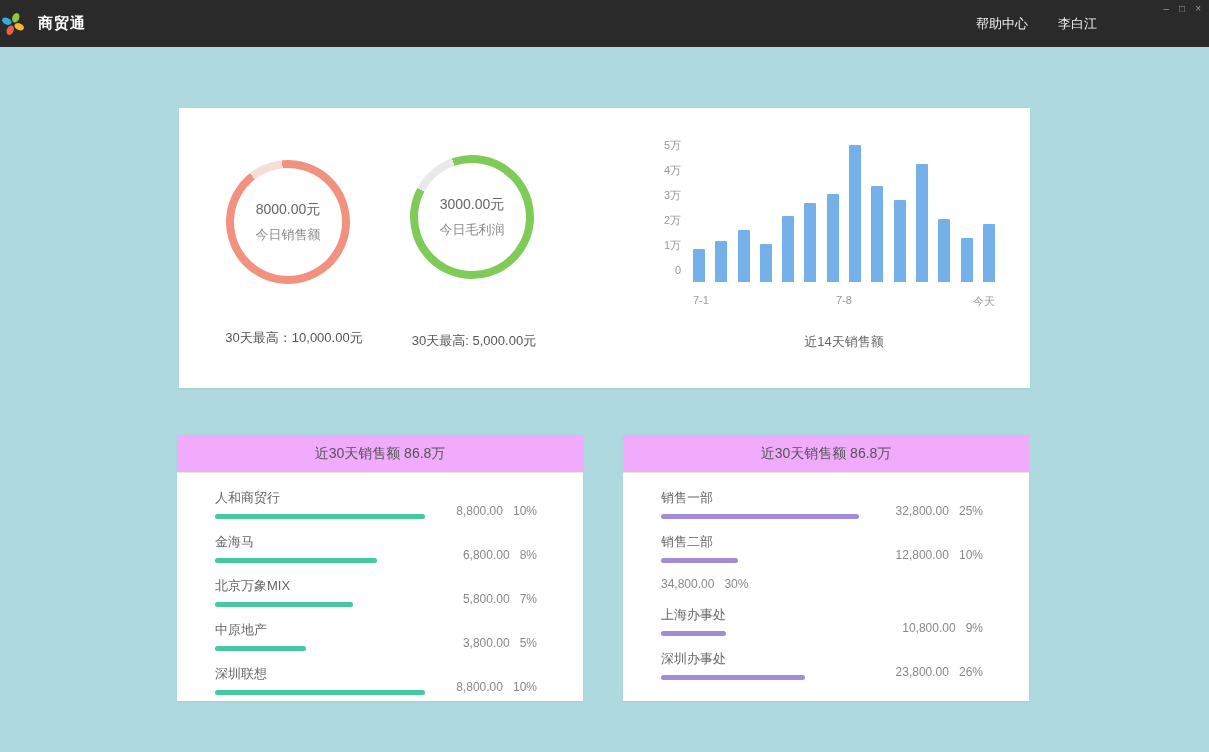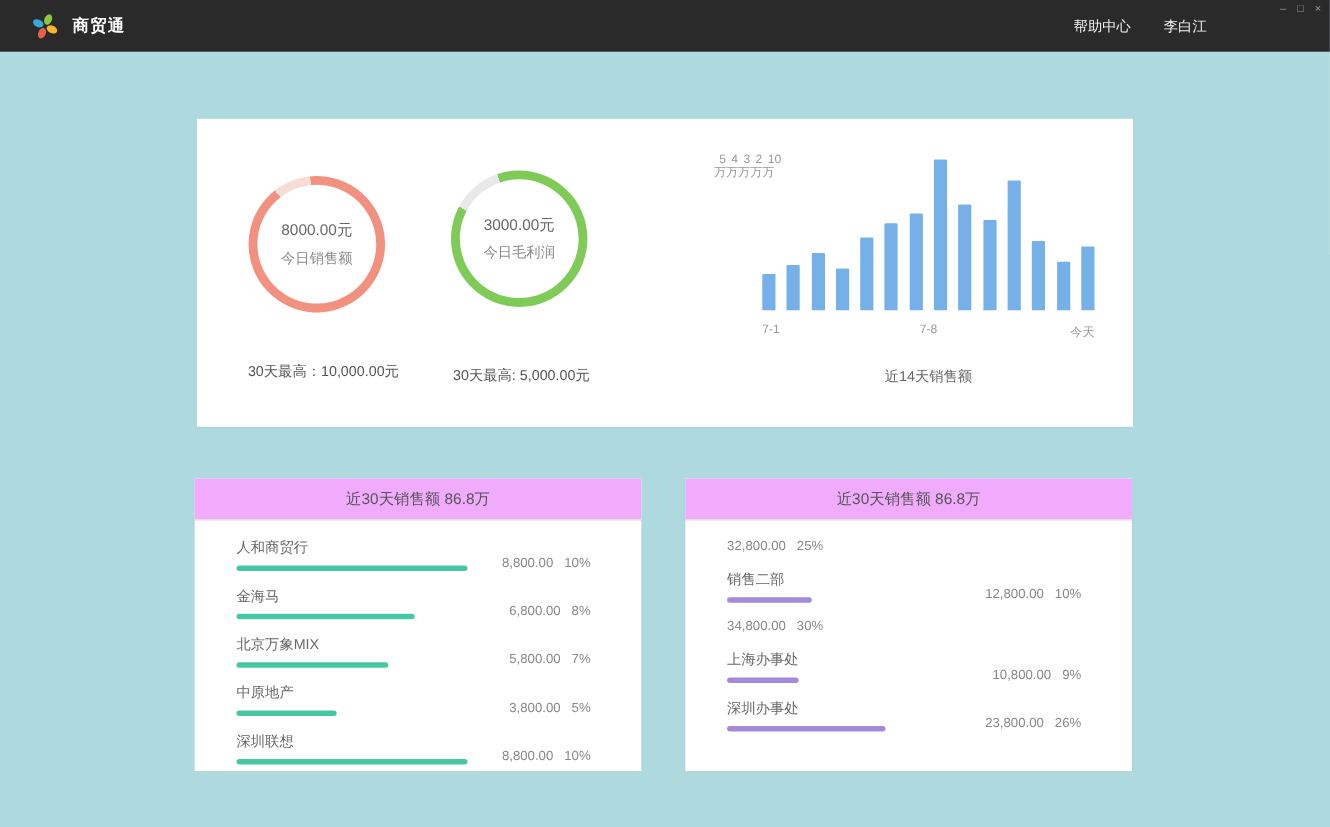--- a/index.html
+++ b/index.html
@@ -4,21 +4,21 @@
 <style>
   * { margin:0; padding:0; box-sizing:border-box; }
   body { font-family:"Liberation Sans", sans-serif; }
   .screen { position:relative; width:1209px; height:752px; background:#aedadf; overflow:hidden; }
 
   
   .window-controls { position:absolute; top:3px; right:8px; display:flex; gap:10px; z-index:9; }
   .window-controls span { color:#9a9a9a; font-size:10px; line-height:12px; cursor:pointer; }
 
   
-  .topbar { position:absolute; top:0; left:0; right:0; height:47px; background:#2a2a2b; display:flex; align-items:center; padding-left:28px; }
+  .topbar { position:absolute; top:0; left:0; right:0; height:47px; background:#2a2a2b; display:flex; align-items:center; }
   .logo { display:flex; align-items:center; }
   .app-title { color:#ffffff; font-size:15px; font-weight:bold; margin-left:12px; letter-spacing:1px; }
   .topbar-right { margin-left:auto; padding-right:112px; display:flex; gap:30px; }
   .topbar-right a { color:#f0f0f0; font-size:13px; text-decoration:none; cursor:pointer; }
 
   
   .summary-card { position:absolute; left:179px; top:108px; width:851px; height:280px; background:#fff; box-shadow:0 1px 2px rgba(0,0,0,.06); }
 
   .donut-wrap { position:absolute; width:124px; height:124px; }
   .donut1 { left:47px; top:52px; }
@@ -29,21 +29,21 @@
   .donut-ring::after { content:""; position:absolute; inset:8px; background:#fff; border-radius:50%; }
   .donut-center { position:absolute; inset:0; display:flex; flex-direction:column; align-items:center; justify-content:center; gap:7px; }
   .donut-value { font-size:14px; color:#666; }
   .donut-label { font-size:13px; color:#8a8a8a;font-family:Liberation Serif, serif; }
   .donut-footer { position:absolute; font-size:13px; color:#555; width:230px; text-align:center; }
   .df1 { left:0; top:221px; }
   .df2 { left:180px; top:224px; }
 
   
   .chart { position:absolute; left:470px; top:37px; width:360px; height:230px; }
-  .yaxis { position:absolute; left:0; top:0; width:32px; height:137px; display:flex; flex-direction:row; justify-content:space-between; transform:translateY(-6px); }
+  .yaxis { position:absolute; left:0; top:0; width:32px; height:137px; display:flex; flex-direction:column; justify-content:space-between; transform:translateY(-6px); }
   .yaxis span { display:block; text-align:right; font-size:11px; color:#999; height:12px; line-height:12px; }
   .plot { position:absolute; left:44px; top:0; width:302px; height:137px; display:flex; align-items:flex-end; justify-content:space-between; }
   .bar { width:12px; border-radius:1px 1px 0 0; }
   .xaxis { position:absolute; left:44px; top:149px; width:302px; height:14px; font-size:11px; color:#999; }
   .xaxis span { position:absolute; top:0; }
   .xt0 { left:0;text-align:right; }
   .xt1 { left:50%; transform:translateX(-50%); }
   .xt2 { right:0; }
   .chart-caption { position:absolute; left:44px; top:188px; width:302px; text-align:center; font-size:13px; color:#666; }
 
@@ -196,20 +196,24 @@
             <span>10%</span>
           </div>
         </div>
       </div>
   </section>
 
   <section class="panel" id="right-panel">
     <div class="panel-header">近30天销售额 86.8万</div>
     <div class="rows">
         <div class="prow">
+          <div class="prow-left">
+            <div class="prow-name">销售一部</div>
+            <div class="prow-bar" style="width: 94.2529%; background: rgb(162, 139, 216);"></div>
+          </div>
           <div class="prow-val">
             <span>32,800.00</span>
             <span>25%</span>
           </div>
         </div>
         <div class="prow">
           <div class="prow-left">
             <div class="prow-name">销售二部</div>
             <div class="prow-bar" style="width: 36.7816%; background: rgb(162, 139, 216);"></div>
           </div>

